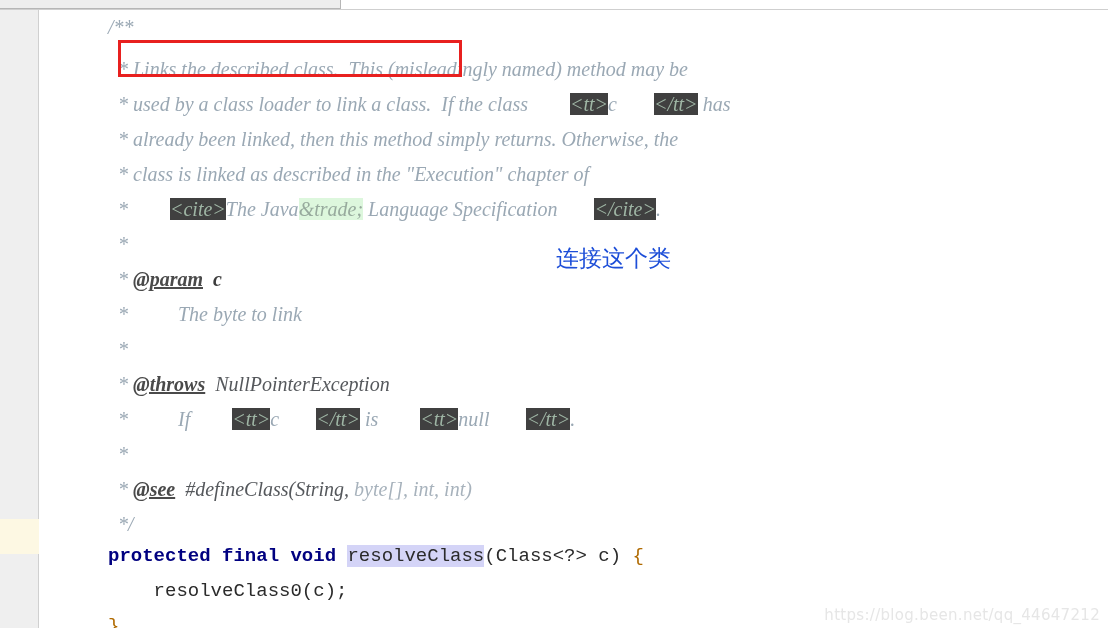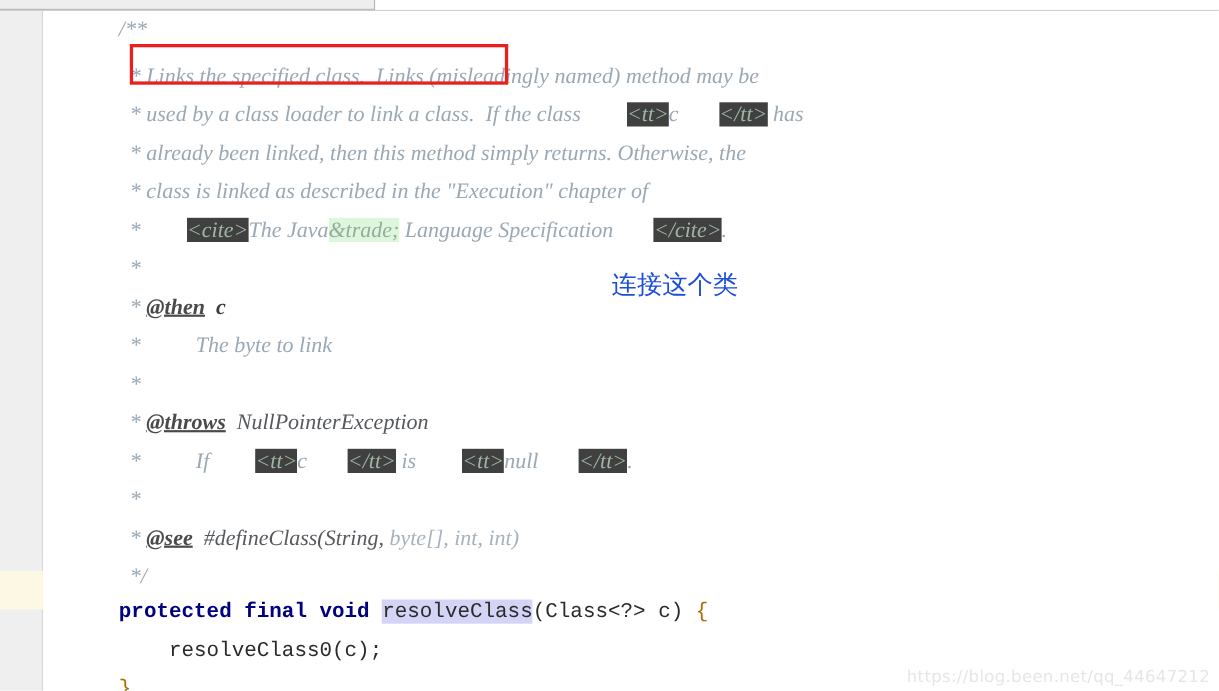--- a/index.html
+++ b/index.html
@@ -210,33 +210,33 @@
 <div class="fold-marker" style="top:601px;"></div>
 
 <div id="hl-line-gutter"></div>
 <div id="hl-line"></div>
 <div id="indent-guide"></div>
 
 <div id="editor">
 
   <div class="line jd" style="top:0px;left:69px;">/**</div>
 
-  <div class="line jd" style="top:42px;left:79px;">* Links the specified class.  Links (misleadingly named) method may be</div>
+  <div class="line jd" style="top:42px;left:79px;">* Links the described class.  This (misleadingly named) method may be</div>
 
   <div class="line jd" style="top:77px;left:79px;">* used by a class loader to link a class.  If the class <span class="tag">&lt;tt&gt;</span>c<span class="tag">&lt;/tt&gt;</span> has</div>
 
   <div class="line jd" style="top:147px;left:79px;">* class is linked as described in the "Execution" chapter of</div>
 
   <div class="line jd" style="top:112px;left:79px;">* already been linked, then this method simply returns. Otherwise, the</div>
 
   <div class="line jd" style="top:182px;left:79px;">* <span class="tag">&lt;cite&gt;</span>The Java<span class="ent">&amp;trade;</span> Language Specification<span class="tag">&lt;/cite&gt;</span>.</div>
 
   <div class="line jd" style="top:217px;left:79px;">*</div>
 
-  <div class="line jd" style="top:252px;left:79px;">* <span class="jdtag">@then</span>&nbsp;&nbsp;<span class="jdval">c</span></div>
+  <div class="line jd" style="top:252px;left:79px;">* <span class="jdtag">@param</span>&nbsp;&nbsp;<span class="jdval">c</span></div>
 
   <div class="line jd" style="top:287px;left:79px;">*          The byte to link</div>
 
   <div class="line jd" style="top:322px;left:79px;">*</div>
 
   <div class="line jd" style="top:357px;left:79px;">* <span class="jdtag">@throws</span>&nbsp;&nbsp;<span class="jdtype">NullPointerException</span></div>
 
   <div class="line jd" style="top:392px;left:79px;">*          If <span class="tag">&lt;tt&gt;</span>c<span class="tag">&lt;/tt&gt;</span> is <span class="tag">&lt;tt&gt;</span>null<span class="tag">&lt;/tt&gt;</span>.</div>
 
   <div class="line jd" style="top:427px;left:79px;">*</div>

